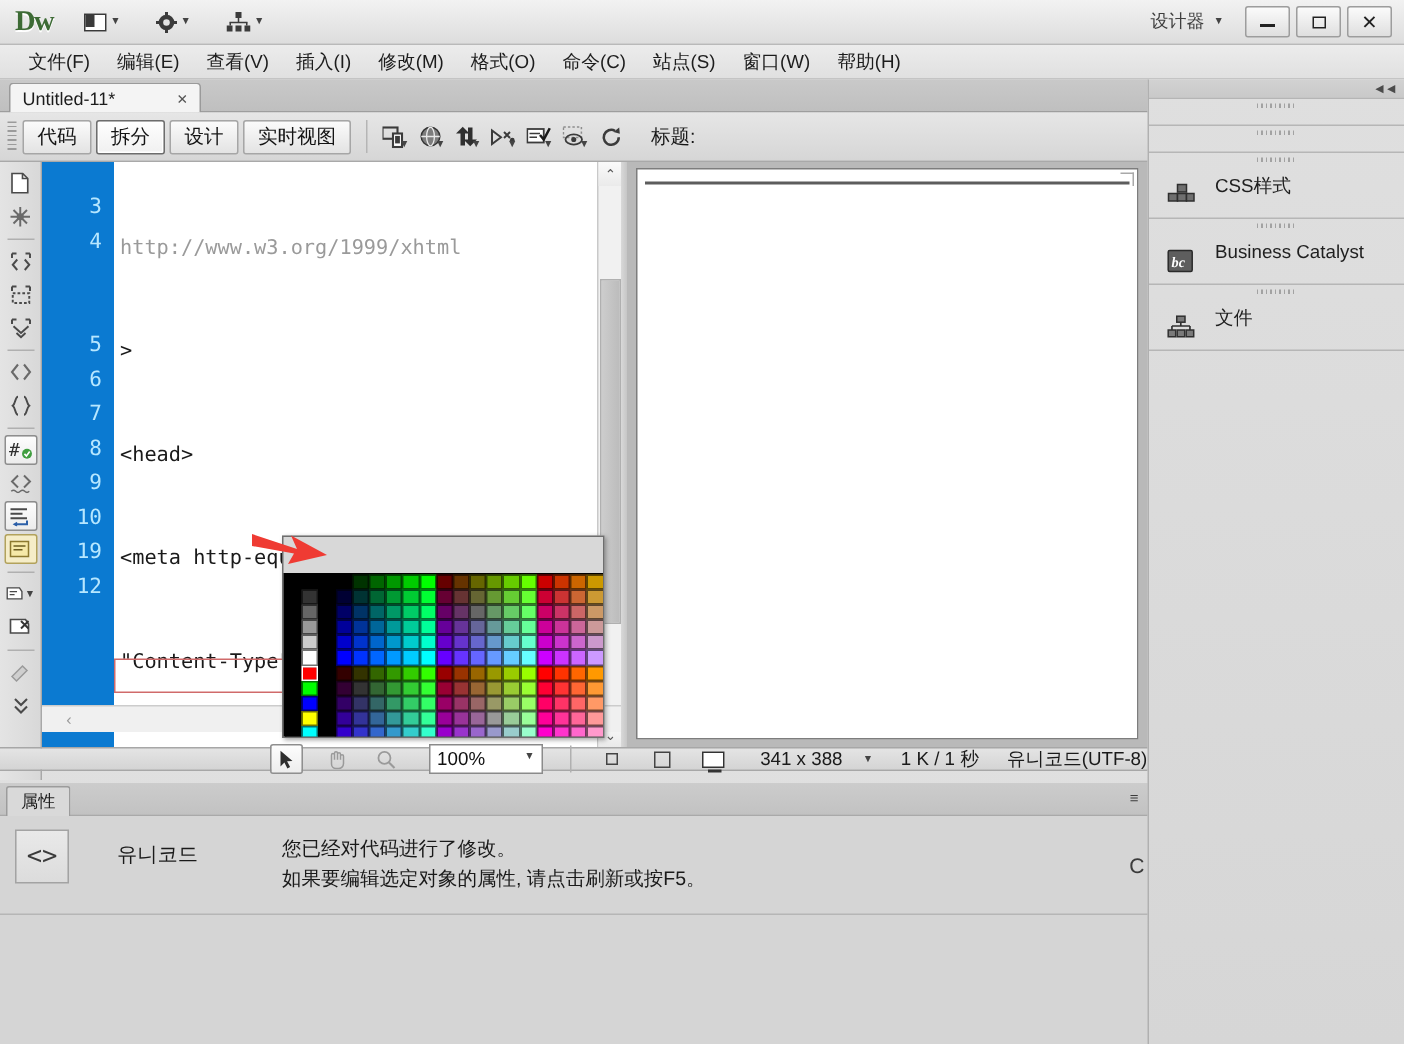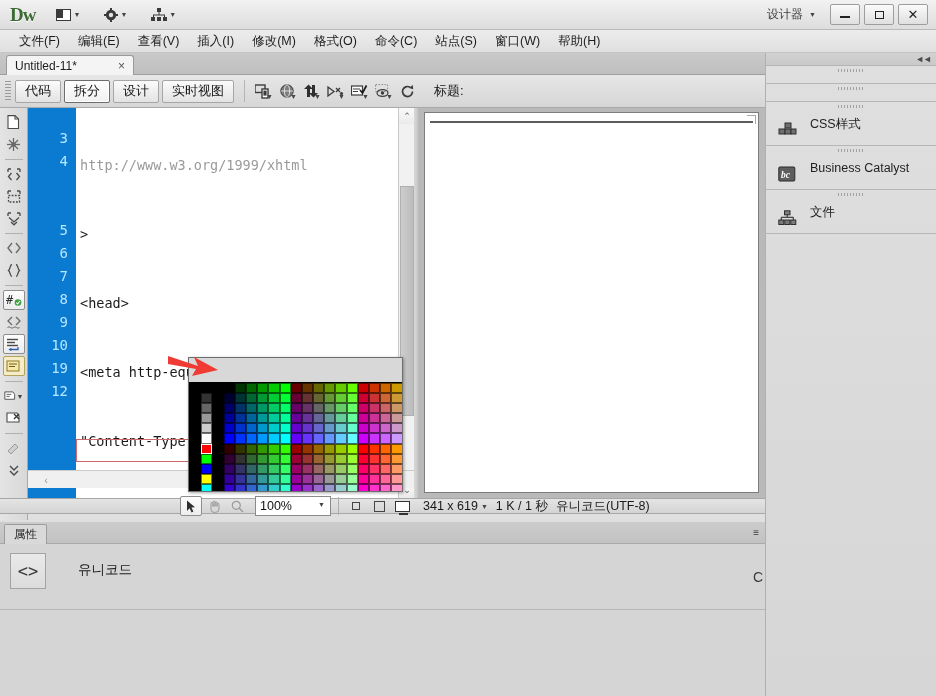--- a/index.html
+++ b/index.html
@@ -233,21 +233,21 @@
     width: 9px; height: 9px;
     border-right: 1px solid #a9a9a9; border-top: 1px solid #a9a9a9;
   }
 
   
   .statusbar {
     position: absolute; left: 0; top: 498px; width: 765px; height: 16px;
     background: linear-gradient(#e4e4e4, #d4d4d4);
     border-top: 1px solid #a7a7a7; border-bottom: 1px solid #a7a7a7;
     display: flex; align-items: center; padding-left: 180px;
-    font-size: 12.5px; color: #1a1a1a;
+    font-size: 12.5px; color: #1a1a1a; justify-content: space-between;
   }
   .sb-tool {
     width: 22px; height: 20px; margin-right: 1px;
     display: flex; align-items: center; justify-content: center;
     border: 1px solid transparent; border-radius: 2px; color: #4f4f4f;
   }
   .sb-tool.sel { border-color: #8f8f8f; background: linear-gradient(#fdfdfd,#ededed); }
   .zoom-select {
     margin-left: 6px; width: 76px; height: 20px;
     border: 1px solid #8b8b8b; background: #ffffff;
@@ -1006,36 +1006,40 @@
     <div class="sb-win">
       <span class="win-s"></span>
     </div>
     <div class="sb-win">
       <span class="win-m"></span>
     </div>
     <div class="sb-win">
       <span class="win-l"></span>
     </div>
 
-    <div class="sb-text">341 x 619</div>
+    <div class="sb-text">341 x 388</div>
     <span class="caret" style="margin-left:3px">▼</span>
     <div class="sb-text">1 K / 1 秒</div>
     <div class="sb-text">유니코드(UTF-8)</div>
   </div>
 
   <div class="propwrap">
     <div class="prop-tabrow">
       <div class="prop-tab">
         <span>属性</span>
       </div>
       <div class="prop-menu">≡</div>
     </div>
     <div class="prop-body">
       <div class="prop-icon">&lt;&gt;</div>
       <div class="prop-title">유니코드</div>
+      <div class="prop-msg">
+        <div>您已经对代码进行了修改。</div>
+        <div>如果要编辑选定对象的属性, 请点击刷新或按F5。</div>
+      </div>
       <div class="prop-refresh">C</div>
     </div>
     <div class="prop-rest"></div>
   </div>
 
   <div class="dock">
     <div class="dock-top">
       <div class="dock-collapse">◄◄</div>
     </div>
 

